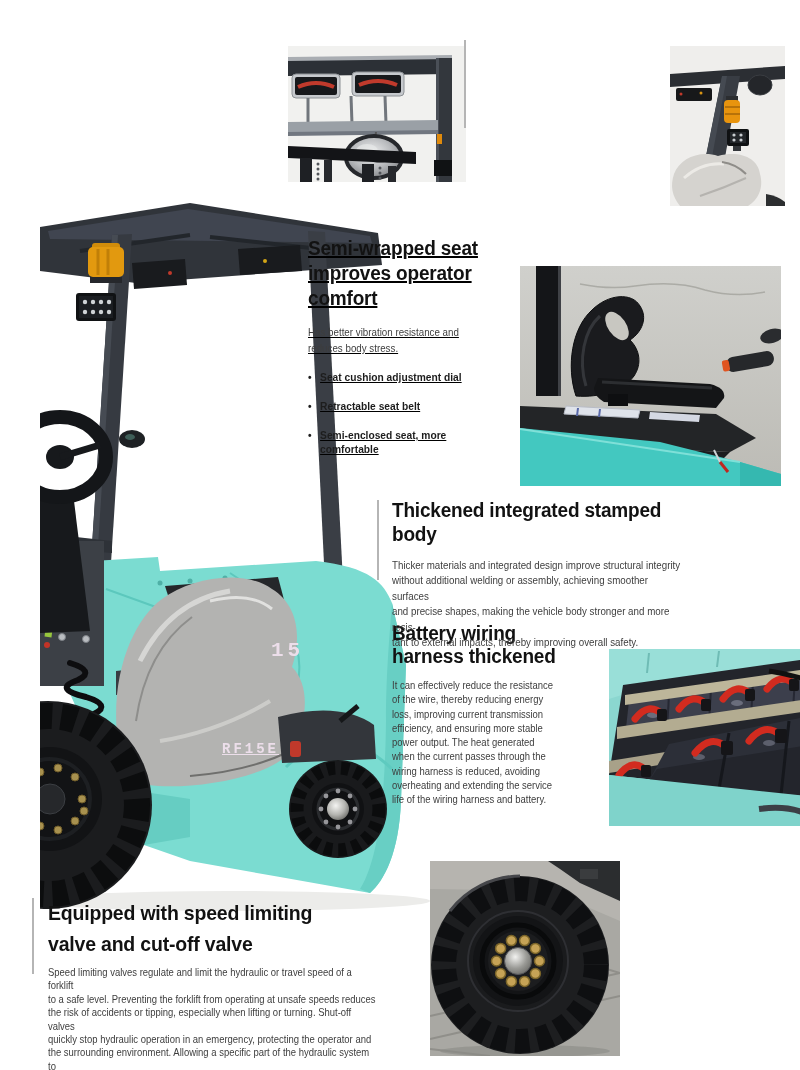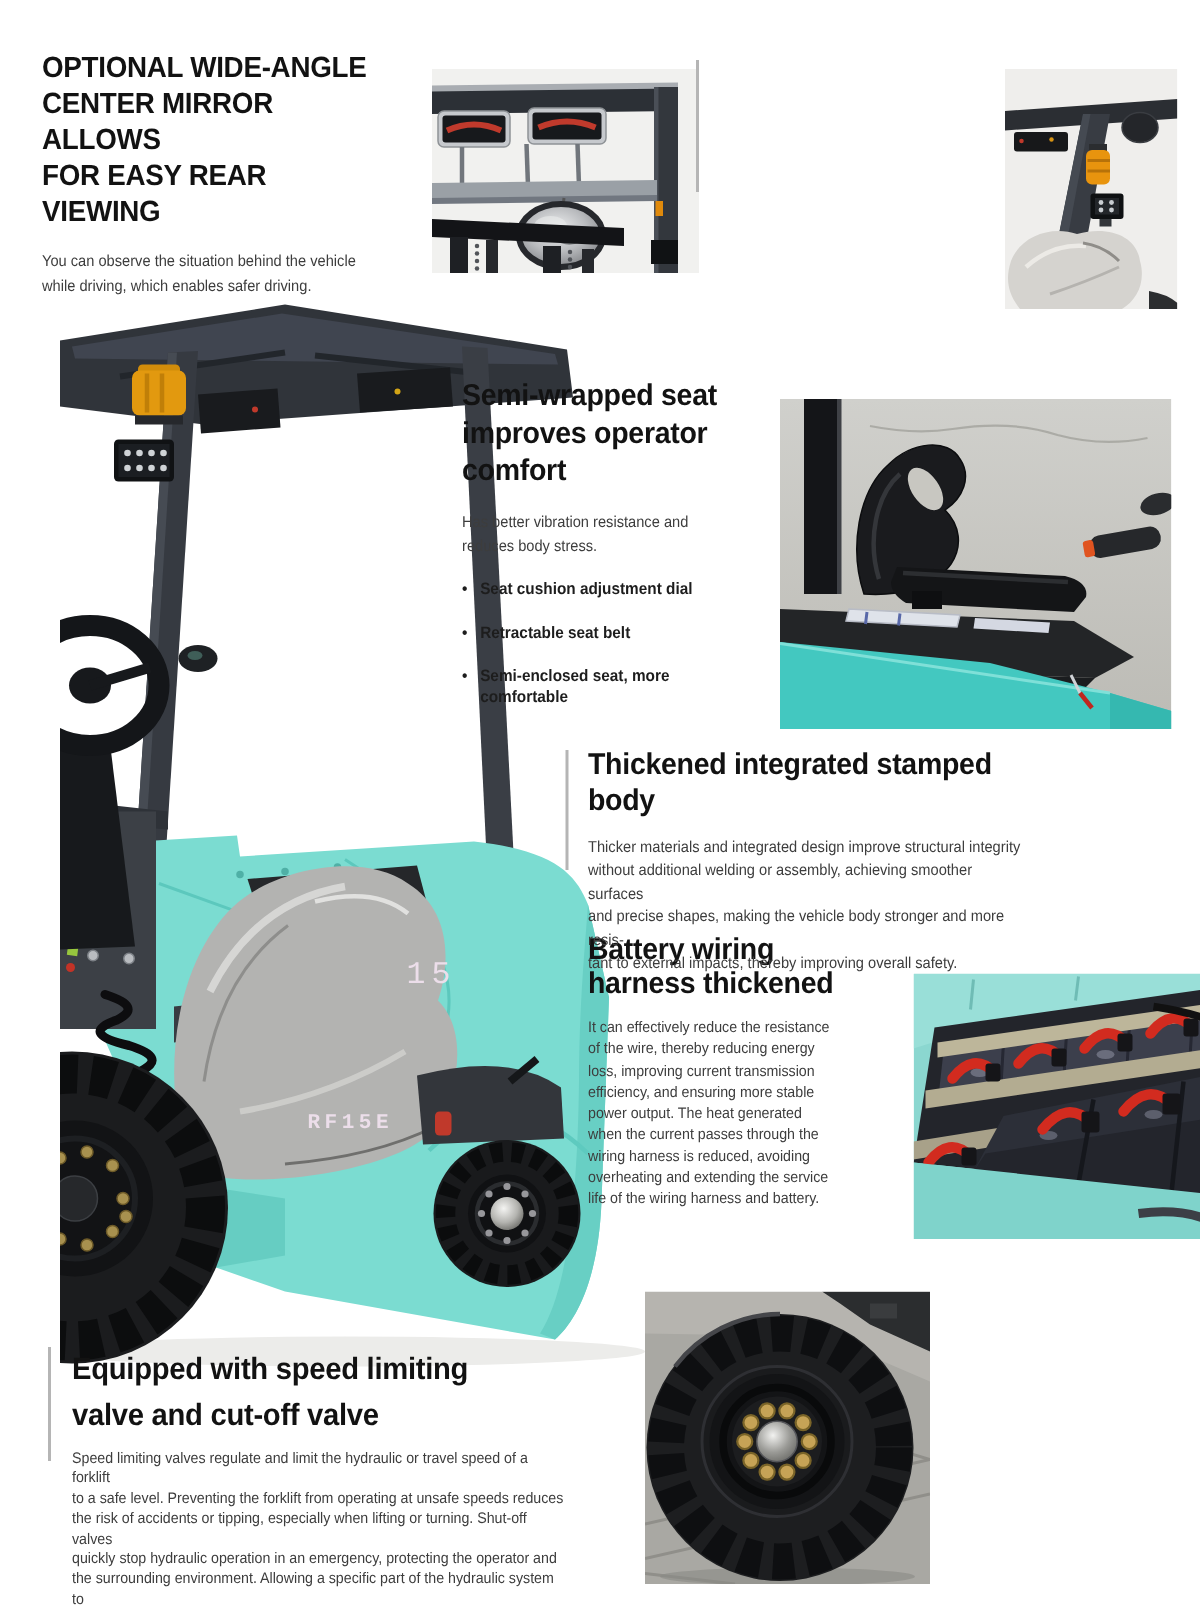--- a/index.html
+++ b/index.html
@@ -12,21 +12,21 @@
   .b{color:#3d3d3d;margin:0;white-space:pre-line;transform:scaleX(.93);transform-origin:0 0;}
 
   .sec-mirror{left:28px;top:33px;width:245px;}
   .sec-mirror .h{font-size:19.5px;line-height:24px;}
   .sec-mirror .b{margin-top:13px;font-size:10.5px;line-height:16.5px;}
 
   .sec-led{left:486px;top:37px;width:160px;}
   .sec-led .h{font-size:19px;line-height:23px;}
   .sec-led .b{margin-top:15px;font-size:10.5px;line-height:14.8px;}
 
-  .sec-seat{left:308px;top:252px;width:180px;}
+  .sec-seat{left:308px;top:236px;width:180px;text-decoration:underline;}
   .sec-seat .h{font-size:20px;line-height:25px;}
   .sec-seat .b{margin-top:13px;font-size:10.5px;line-height:16px;}
   .sec-seat ul{list-style:none;margin:14px 0 0;padding:0;transform:scaleX(.93);transform-origin:0 0;}
   .sec-seat li{position:relative;padding-left:13px;margin-bottom:15px;font-size:11px;line-height:14px;
                font-weight:700;color:#1d1d1d;white-space:pre-line;}
   .sec-seat li::before{content:"•";position:absolute;left:0;top:0;color:#1d1d1d;}
 
   .sec-stamped{left:392px;top:498px;width:315px;}
   .sec-stamped .h{font-size:20px;line-height:24px;}
   .sec-stamped .b{margin-top:12px;font-size:10.5px;line-height:15.4px;}
@@ -51,36 +51,29 @@
   .fig{position:absolute;overflow:hidden;}
   .fig svg{display:block;}
   .fig-mast{left:248px;top:30px;width:178px;height:136px;}
   .fig-rear{left:630px;top:30px;width:115px;height:160px;}
   .fig-forklift{left:0;top:185px;width:430px;height:715px;}
   .fig-seat{left:480px;top:250px;width:261px;height:220px;}
   .fig-battery{left:569px;top:633px;width:226px;height:177px;}
   .fig-tire{left:390px;top:845px;width:190px;height:195px;}
 
   .model-num{position:absolute;left:231px;top:438px;font-family:"Liberation Mono",monospace;
-             font-weight:400;font-size:21px;letter-spacing:4px;color:#ecdeea;}
-  .model-code{position:absolute;left:165px;top:540px;font-family:"Liberation Mono",monospace;
-              font-weight:700;font-size:14px;letter-spacing:3px;color:#ecdeea;}
+             font-weight:700;font-size:21px;letter-spacing:4px;color:#ecdeea;}
+  .model-code{position:absolute;left:182px;top:540px;font-family:"Liberation Mono",monospace;
+              font-weight:700;font-size:14px;letter-spacing:3px;color:#ecdeea;text-decoration:underline;}
 </style>
 </head>
 <body>
 
 <div class="page">
 
-  <section class="sec sec-mirror">
-    <h2 class="h">OPTIONAL WIDE-ANGLE
-CENTER MIRROR ALLOWS
-FOR EASY REAR VIEWING</h2>
-    <p class="b">You can observe the situation behind the vehicle
-while driving, which enables safer driving.</p>
-  </section>
 
   <figure class="fig fig-mast">
     <svg width="178" height="136" viewBox="0 0 178 136">
       <defs>
         <radialGradient id="mirrG" cx="45%" cy="40%" r="65%">
           <stop offset="0" stop-color="#f0f1f2"></stop>
             <stop offset=".55" stop-color="#b9bbbe"></stop>
             <stop offset="1" stop-color="#7e8084"></stop>
         </radialGradient>
       </defs>

